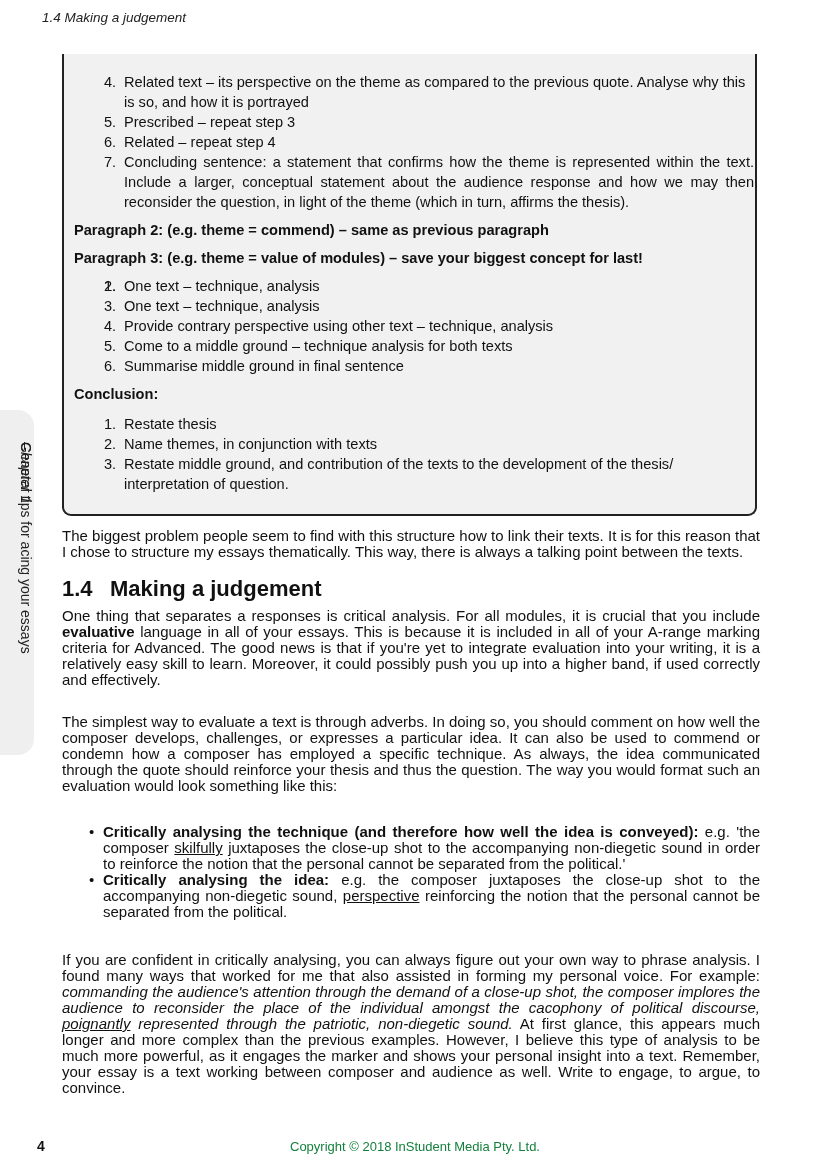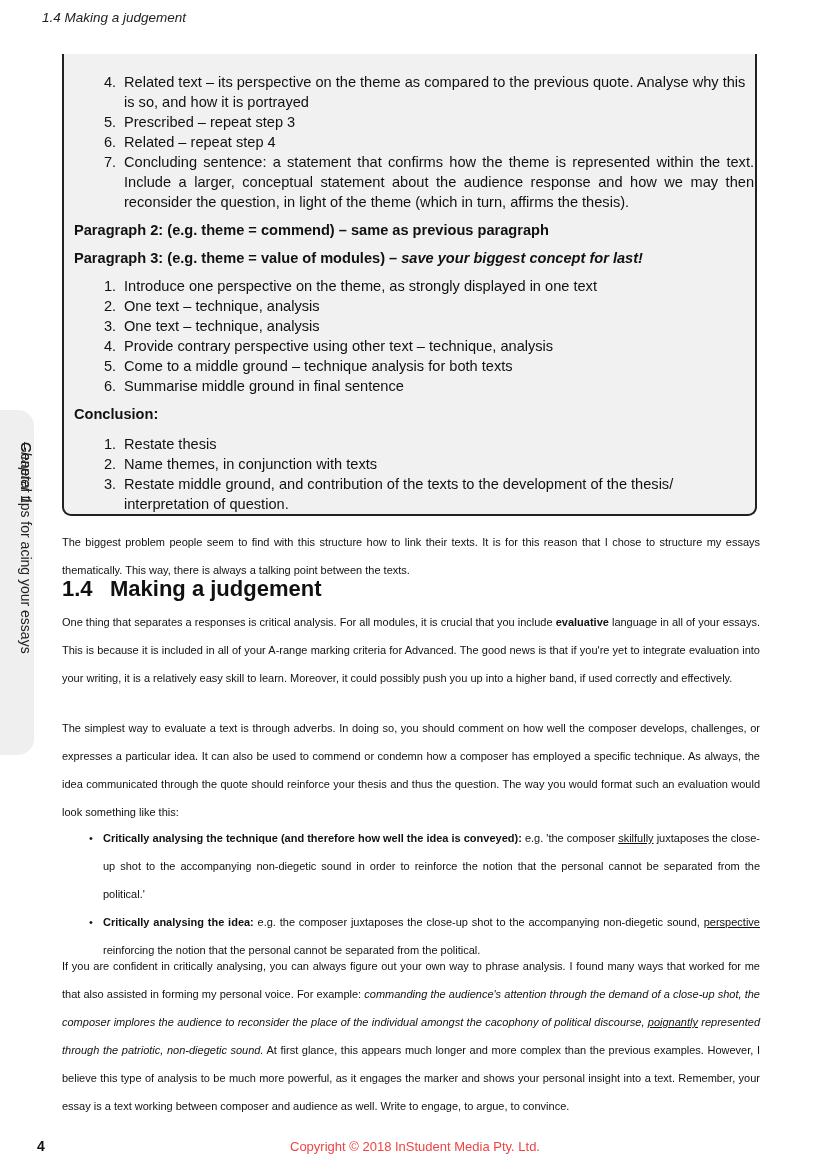--- a/index.html
+++ b/index.html
@@ -7,39 +7,39 @@
          font-family: "Liberation Sans", sans-serif; color: #111; }
   .running-head { position: absolute; left: 42px; top: 10px; font-size: 13.5px; font-style: italic; color: #222; }
   .side-tab { position: absolute; left: 0; top: 410px; width: 34px; height: 345px;
               background: #efefef; border-radius: 0 16px 16px 0; }
   .side-tab span { position: absolute; left: 9px; top: 16px; writing-mode: vertical-rl;
                    font-size: 14px; font-style: italic; color: #222; white-space: nowrap; }
   .side-tab span .rest { font-style: normal; }
   .box { position: absolute; left: 62px; top: 54px; width: 695px; height: 462px;
          background: #f1f1f1; border-left: 2px solid #222; border-right: 2px solid #222;
          border-bottom: 2px solid #222; border-radius: 0 0 9px 9px; box-sizing: border-box; }
-  .content { position: absolute; left: 62px; width: 698px; font-size: 11px; line-height: 28px; }
+  .content { position: absolute; left: 62px; width: 698px; font-size: 15px; line-height: 16px; }
   ol.steps { list-style: none; margin: 0; padding: 0; }
   ol.steps li { position: relative; padding-left: 50px; }
   ol.steps li .num { position: absolute; left: 30px; }
   .box-inner { position: absolute; left: 10px; top: 18px; width: 680px; font-size: 14.6px; line-height: 20px; }
   .para-head { font-weight: bold; margin: 8px 0 8px 0; }
-  .para-head .em { font-style: italic; }
+  .para-head .em { }
   .concl-head { font-weight: bold; margin: 8px 0 10px 0; }
   .body-text { text-align: justify; }
   h2 { margin: 0; font-size: 22px; font-weight: bold; }
   h2 .num { display: inline-block; width: 48px; }
   ul.bullets { list-style: none; margin: 0; padding: 0; }
   ul.bullets li { position: relative; padding-left: 41px; text-align: justify; }
   ul.bullets li .dot { position: absolute; left: 27px; }
   .b { font-weight: bold; }
   .u { text-decoration: underline; }
   .i { font-style: italic; margin-top: 12px; }
   .footer-num { position: absolute; left: 37px; top: 1138px; font-size: 14px; font-weight: bold; }
-  .footer-copy { position: absolute; left: 290px; top: 1139px; font-size: 13px; color: #ef4444; }
+  .footer-copy { position: absolute; left: 290px; top: 1139px; font-size: 13px; color: #15803d; }
 </style>
 </head>
 <body>
 
 <div class="running-head">1.4 Making a judgement</div>
 
 <div class="side-tab">
   <span>
       <span>Chapter 1</span>
       <span class="rest"> – </span>
@@ -51,21 +51,21 @@
   <div class="box-inner">
     <ol class="steps">
       <li><span class="num">4.</span><span>Related text – its perspective on the theme as compared to the previous quote. Analyse why this is so, and how it is portrayed</span></li>
       <li><span class="num">5.</span><span>Prescribed – repeat step 3</span></li>
       <li><span class="num">6.</span><span>Related – repeat step 4</span></li>
       <li style="text-align:justify"><span class="num">7.</span><span>Concluding sentence:  a statement that confirms how the theme is represented within the text. Include a larger, conceptual statement about the audience response and how we may then reconsider the question, in light of the theme (which in turn, affirms the thesis).</span></li>
     </ol>
     <div class="para-head">Paragraph 2: (e.g. theme = commend) – same as previous paragraph</div>
     <div class="para-head"><span>Paragraph 3: (e.g. theme = value of modules) – </span><span class="em">save your biggest concept for last!</span></div>
     <ol class="steps">
-      <li><span class="num">1.</span><span>Introduce one perspective on the theme, as strongly displayed in one text</span></li>
+      <li><span class="num">1.</span></li>
       <li><span class="num">2.</span><span>One text – technique, analysis</span></li>
       <li><span class="num">3.</span><span>One text – technique, analysis</span></li>
       <li><span class="num">4.</span><span>Provide contrary perspective using other text – technique, analysis</span></li>
       <li><span class="num">5.</span><span>Come to a middle ground – technique analysis for both texts</span></li>
       <li><span class="num">6.</span><span>Summarise middle ground in final sentence</span></li>
     </ol>
     <div class="concl-head">Conclusion:</div>
     <ol class="steps">
       <li><span class="num">1.</span><span>Restate thesis</span></li>
       <li><span class="num">2.</span><span>Name themes, in conjunction with texts</span></li>

